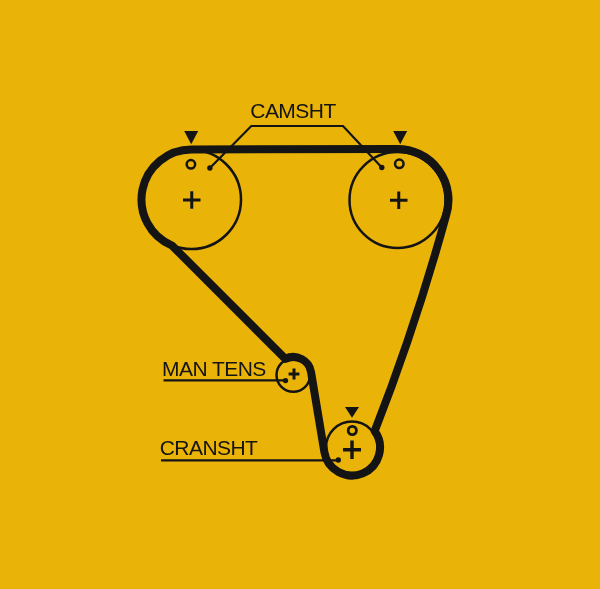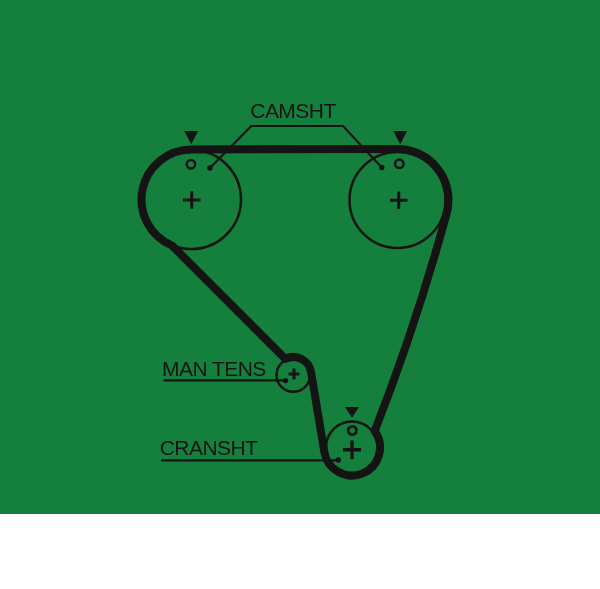--- a/index.html
+++ b/index.html
@@ -1,16 +1,16 @@
 <!DOCTYPE html>
 <html><head>
 <meta charset="utf-8">
 <style>
   html,body{margin:0;padding:0;background:#fff;}
-  #wrap{position:relative;width:600px;height:514px;background:#15803d;overflow:hidden;}
+  #wrap{position:relative;width:600px;height:589px;background:#eab308;overflow:hidden;}
   svg{position:absolute;left:0;top:0;}
   text{font-family:"Liberation Sans",sans-serif;font-size:21px;letter-spacing:-0.55px;fill:#141414;}
 </style>
 </head>
 <body>
 <div id="wrap">
 <svg width="600" height="589" viewBox="0 0 600 589">
 
   <circle cx="191.5" cy="199.5" r="49.5" fill="none" stroke="#141414" stroke-width="2.5"></circle>
   <circle cx="397.5" cy="200" r="48" fill="none" stroke="#141414" stroke-width="2.5"></circle>

